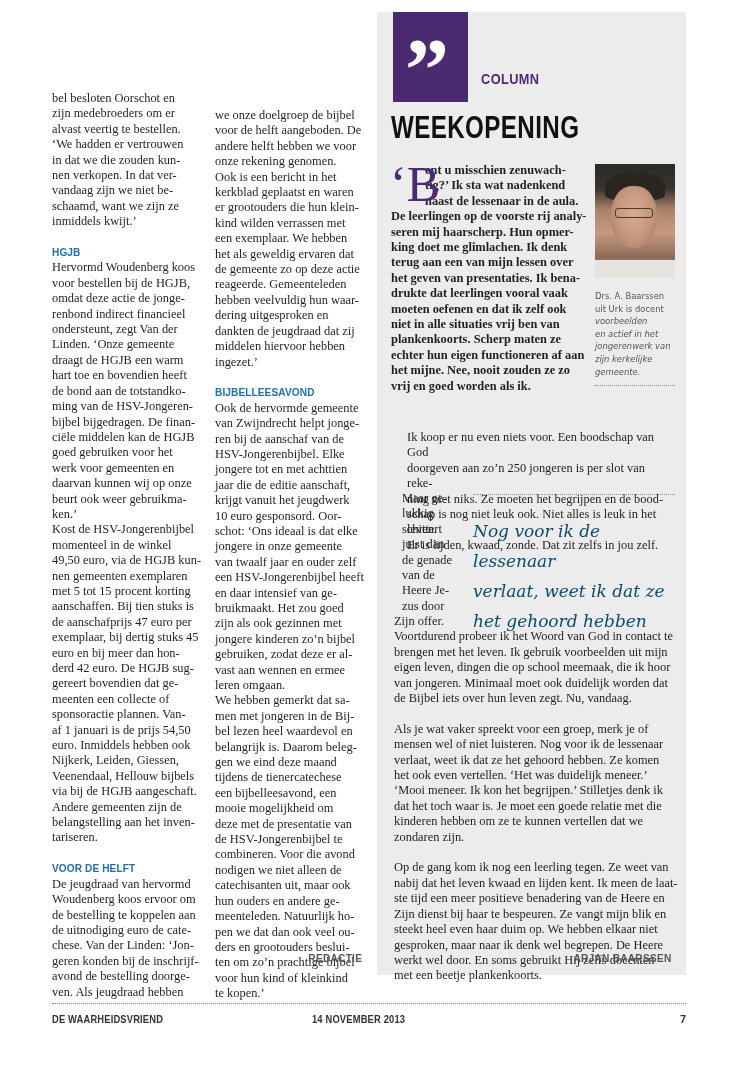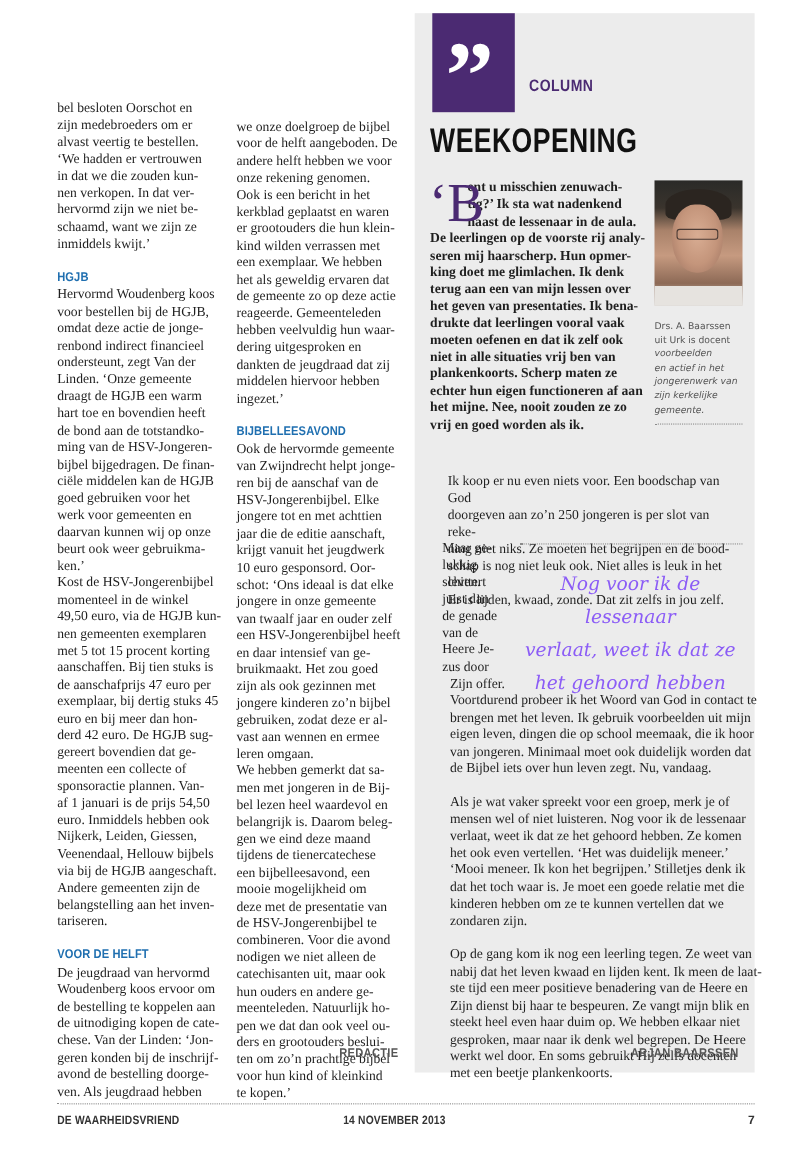--- a/index.html
+++ b/index.html
@@ -32,43 +32,43 @@
   #photo .hair { position:absolute; left:10px; top:8px; width:60px; height:28px; border-radius:50% 50% 20% 20%; background:#2b2520; }
   #photo .glasses { position:absolute; left:20px; top:44px; width:38px; height:10px; border:1.5px solid #4a3a34; border-radius:3px; box-sizing:border-box; }
   #photo .shirt { position:absolute; left:0; top:96px; width:80px; height:18px; background:#e6e3df; }
   #caption { position:absolute; left:218px; top:278px; width:86px; font-family:"DejaVu Sans", sans-serif; font-style:italic; font-size:8.4px; line-height:12.6px; color:#555; white-space:pre-line; }
   #caption .upright { font-style:normal; }
   .dots { position:absolute; border-top:1px dotted #8a8a8a; height:0; }
 
   #body2 { position:absolute; left:14px; top:402px; width:290px; font-family:"Liberation Serif", "DejaVu Serif", serif; font-size:12.4px; line-height:15.4px; color:#1f1f1f; }
   #body2 p { margin:16px; white-space:pre-line; }
   #narrow { position:absolute; left:25px; top:479px; width:62px; font-family:"Liberation Serif", "DejaVu Serif", serif; font-size:12.4px; line-height:15.4px; color:#1f1f1f; white-space:pre-line; }
-  #pullquote { position:absolute; left:96px; top:504px; width:200px; text-align:center; font-family:"DejaVu Serif", serif; font-style:italic; font-size:17px; line-height:30px; color:#8b5cf6; white-space:pre-line; }
-  #body3 { position:absolute; left:32px; top:602px; width:292px; font-family:"Liberation Serif", "DejaVu Serif", serif; font-size:12.4px; line-height:15.4px; color:#1f1f1f; }
+  #pullquote { position:absolute; left:96px; top:504px; width:200px; text-align:left; font-family:"DejaVu Serif", serif; font-style:italic; font-size:17px; line-height:30px; color:#0c4a6e; white-space:pre-line; }
+  #body3 { position:absolute; left:17px; top:602px; width:292px; font-family:"Liberation Serif", "DejaVu Serif", serif; font-size:12.4px; line-height:15.4px; color:#1f1f1f; }
   #body3 p { margin:0; white-space:pre-line; }
   #body3 .gap { height:15.4px; }
 
   
   #footer-rule { position:absolute; left:52px; top:1003px; width:634px; border-top:1px dotted #8a8a8a; }
   .foot { position:absolute; top:1013px; font-family:"Liberation Sans", "DejaVu Sans", sans-serif; font-weight:bold; font-size:11px; color:#333; letter-spacing:0.2px; }
   #foot-left { left:52px; transform:scaleX(0.85); transform-origin:left; }
   #foot-mid { left:312px; transform:scaleX(0.85); transform-origin:left; }
   #foot-right { left:680px; }
 </style>
 </head>
 <body>
 
 <div id="col-left" class="col">
   <p>bel besloten Oorschot en
 zijn medebroeders om er
 alvast veertig te bestellen.
 ‘We hadden er vertrouwen
 in dat we die zouden kun-
 nen verkopen. In dat ver-
-hervormd zijn we niet be-
+vandaag zijn we niet be-
 schaamd, want we zijn ze
 inmiddels kwijt.’</p>
   <div class="gap"></div>
   <span class="subhead">HGJB</span>
   <p>Hervormd Woudenberg koos
 voor bestellen bij de HGJB,
 omdat deze actie de jonge-
 renbond indirect financieel
 ondersteunt, zegt Van der
 Linden. ‘Onze gemeente
@@ -102,21 +102,21 @@
 Veenendaal, Hellouw bijbels
 via bij de HGJB aangeschaft.
 Andere gemeenten zijn de
 belangstelling aan het inven-
 tariseren.</p>
   <div class="gap"></div>
   <span class="subhead">VOOR DE HELFT</span>
   <p>De jeugdraad van hervormd
 Woudenberg koos ervoor om
 de bestelling te koppelen aan
-de uitnodiging kopen de cate-
+de uitnodiging euro de cate-
 chese. Van der Linden: ‘Jon-
 geren konden bij de inschrijf-
 avond de bestelling doorge-
 ven. Als jeugdraad hebben</p>
 </div>
 
 <div id="col-mid" class="col">
   <p>we onze doelgroep de bijbel
 voor de helft aangeboden. De
 andere helft hebben we voor

